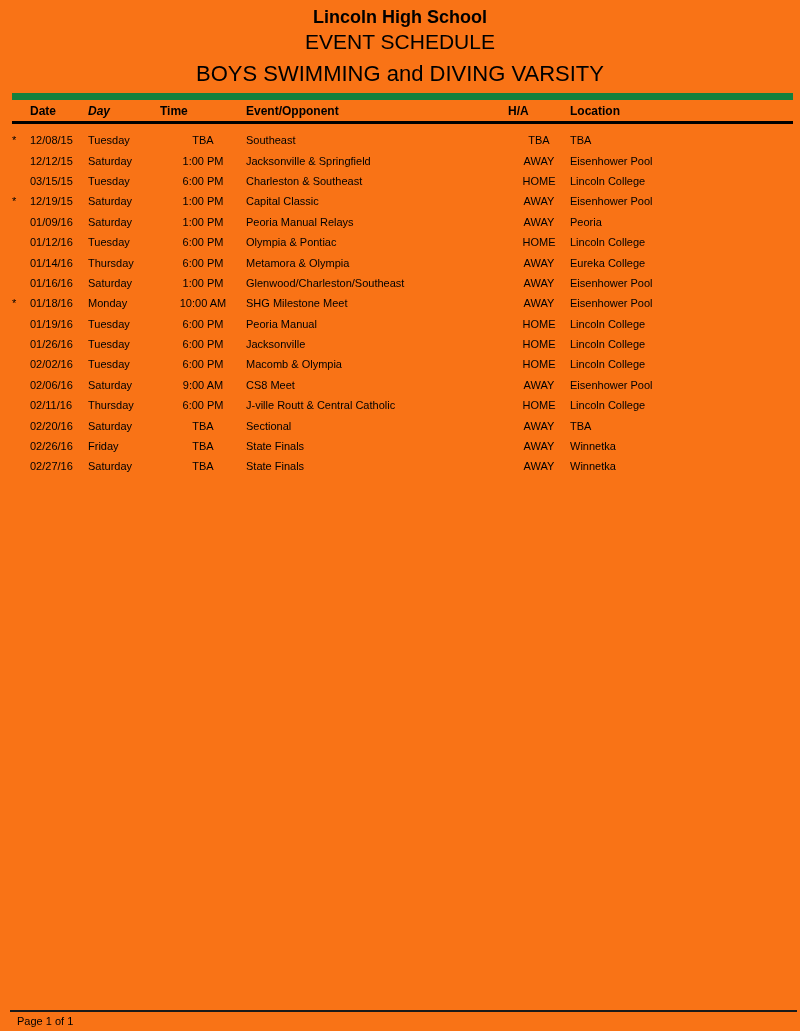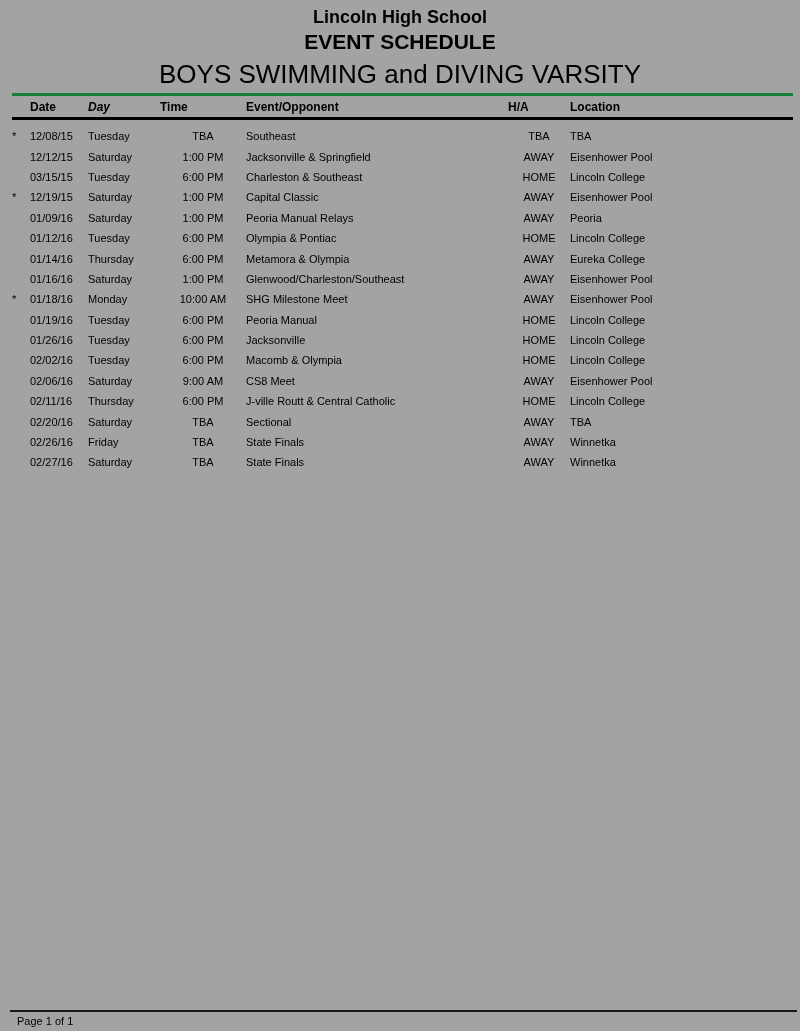--- a/index.html
+++ b/index.html
@@ -4,55 +4,55 @@
 <style>
   html, body {
     margin: 0;
     padding: 0;
     background: #ffffff;
   }
   .sheet {
     position: relative;
     width: 800px;
     height: 1031px;
-    background: #a3a3a3;
+    background: #f97316;
     color: #000000;
     font-family: "Liberation Sans", sans-serif;
     overflow: hidden;
   }
   
   .doc-header {
     padding-top: 6px;
     text-align: center;
   }
   .school-name {
     font-size: 18px;
     font-weight: bold;
     line-height: 23px;
   }
   .doc-title {
     font-size: 21px;
-    font-weight: bold;
+    font-weight: normal;
     line-height: 25px;
   }
   .doc-subtitle {
     margin-top: 7px;
-    font-size: 26px;
+    font-size: 22px;
     font-weight: normal;
     line-height: 26px;
   }
   
   table.schedule {
     position: absolute;
     left: 12px;
     top: 93px;
     width: 781px;
     border-collapse: collapse;
     table-layout: fixed;
-    border-top: 3px solid #15803d;
+    border-top: 7px solid #15803d;
   }
   table.schedule th {
     font-size: 12px;
     font-weight: bold;
     text-align: left;
     height: 21px;
     padding: 0;
     vertical-align: middle;
     border-bottom: 3px solid #000000;
     white-space: nowrap;

